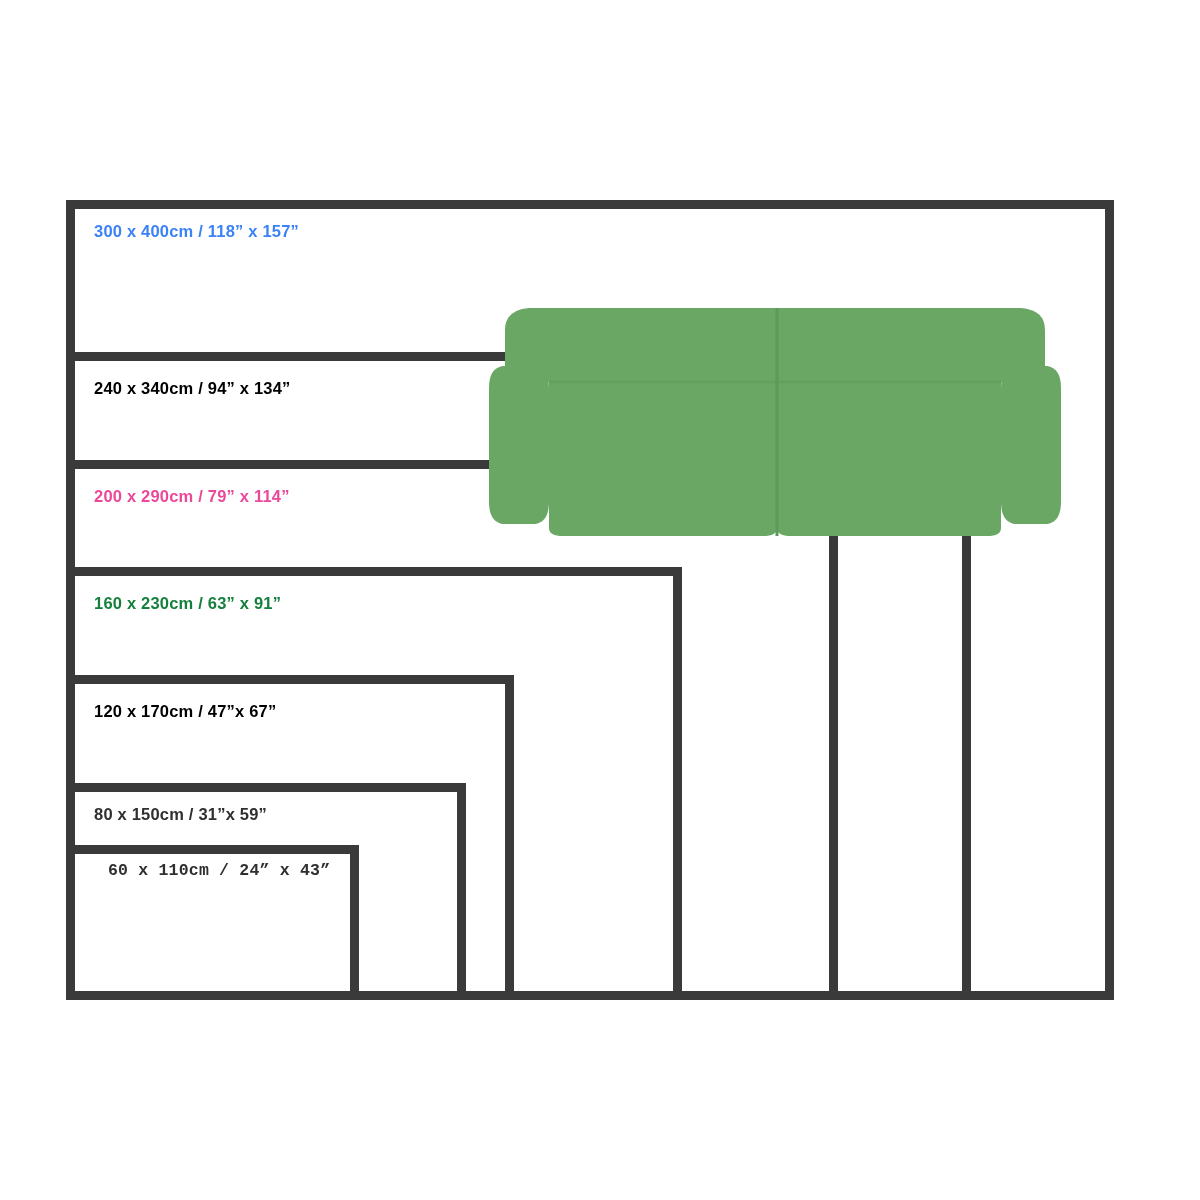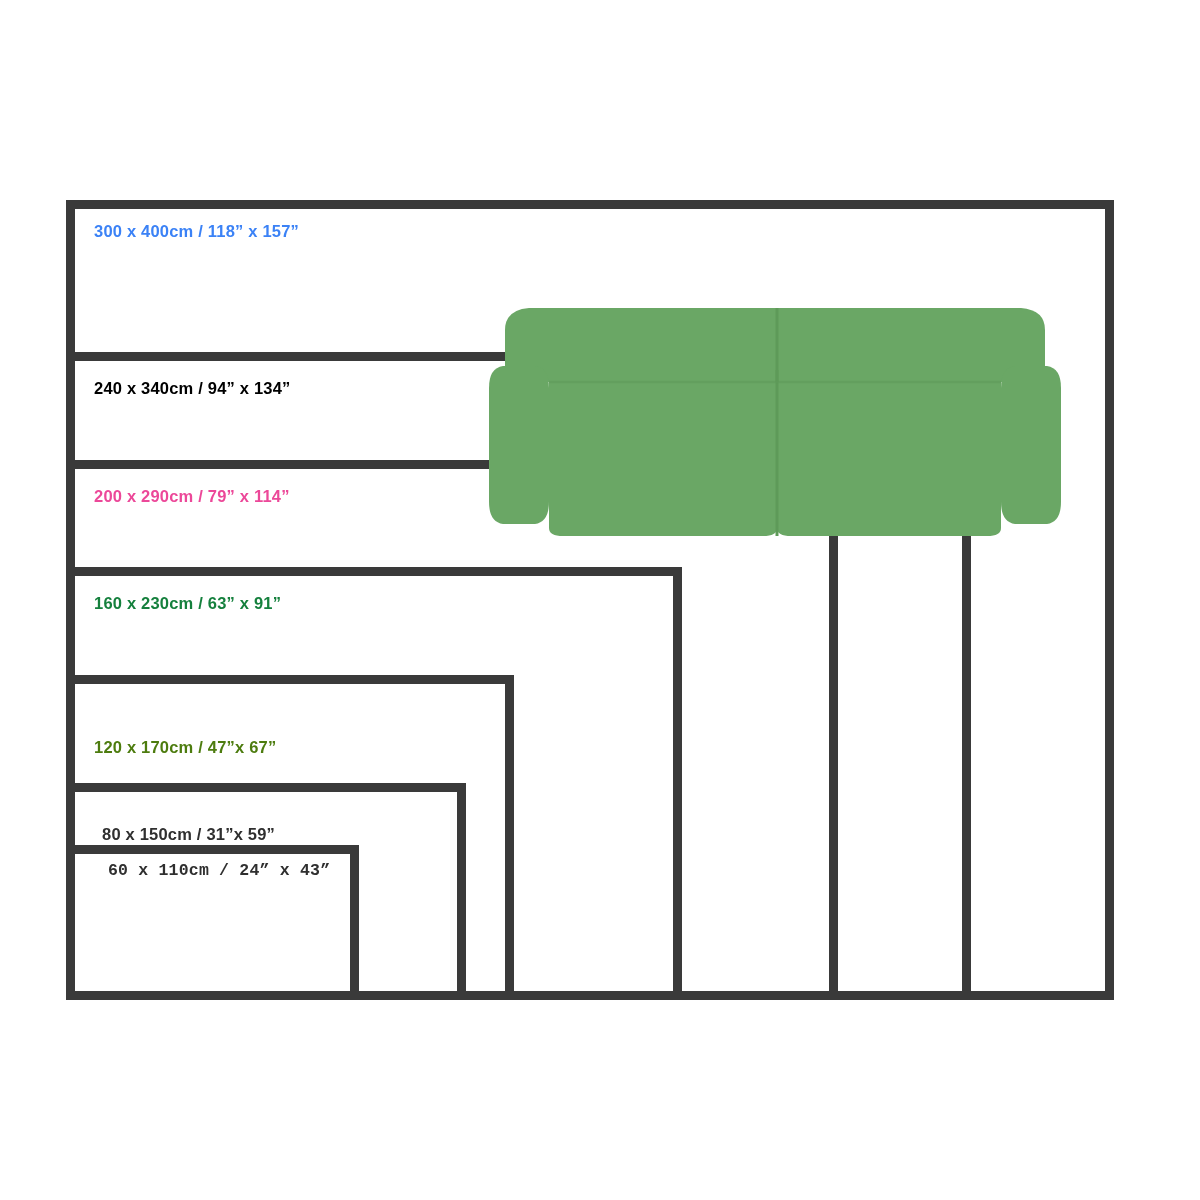--- a/index.html
+++ b/index.html
@@ -97,17 +97,17 @@
 
   <div class="rug" id="rug-3" style="left: 66px; top: 567px; width: 616px; height: 433px; border-color: rgb(58, 58, 58);"></div>
   <div class="rug" id="rug-4" style="left: 66px; top: 675px; width: 448px; height: 325px; border-color: rgb(58, 58, 58);"></div>
   <div class="rug" id="rug-5" style="left: 66px; top: 783px; width: 400px; height: 217px; border-color: rgb(58, 58, 58);"></div>
   <div class="rug" id="rug-6" style="left: 66px; top: 845px; width: 293px; height: 155px; border-color: rgb(58, 58, 58);"></div>
 
   <div class="rug-label" id="lbl-0" style="left: 94px; top: 222px; color: #3b82f6;">300 x 400cm / 118” x 157”</div>
   <div class="rug-label" id="lbl-1" style="left: 94px; top: 379px; color: #000000;">240 x 340cm / 94” x 134”</div>
   <div class="rug-label" id="lbl-2" style="left: 94px; top: 487px; color: #ec4899;">200 x 290cm / 79” x 114”</div>
   <div class="rug-label" id="lbl-3" style="left: 94px; top: 594px; color: #15803d;">160 x 230cm / 63” x 91”</div>
-  <div class="rug-label" id="lbl-4" style="left: 94px; top: 702px; color: #4d7c0f; margin-top: 36px;">120 x 170cm / 47”x 67”</div>
-  <div class="rug-label" id="lbl-5" style="left: 94px; top: 825px; color: rgb(47, 47, 47); margin-left: 8px;">80 x 150cm / 31”x 59”</div>
+  <div class="rug-label" id="lbl-4" style="left: 94px; top: 702px; color: #000000;">120 x 170cm / 47”x 67”</div>
+  <div class="rug-label" id="lbl-5" style="left: 94px; top: 805px; color: rgb(47, 47, 47);">80 x 150cm / 31”x 59”</div>
   <div class="rug-label" id="lbl-6" style="left: 108px; top: 861px; color: rgb(47, 47, 47); font-family: Liberation Mono, monospace;">60 x 110cm / 24” x 43”</div>
 
 </div>
 
 </body></html>

